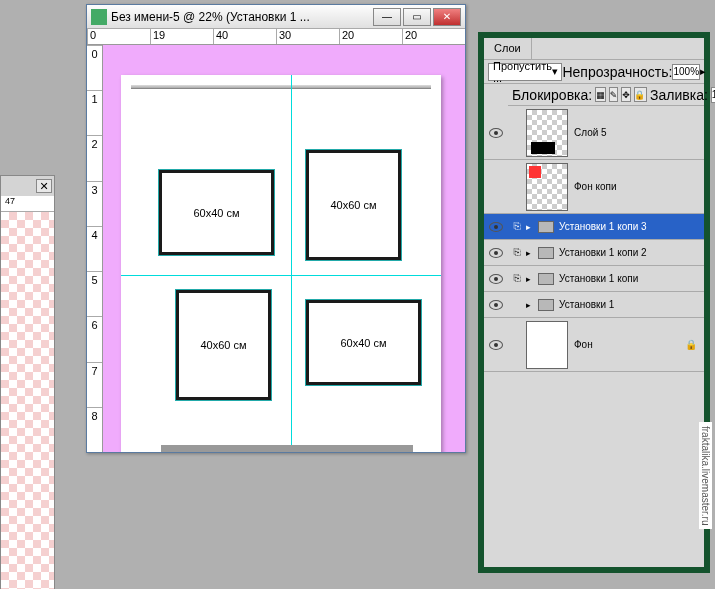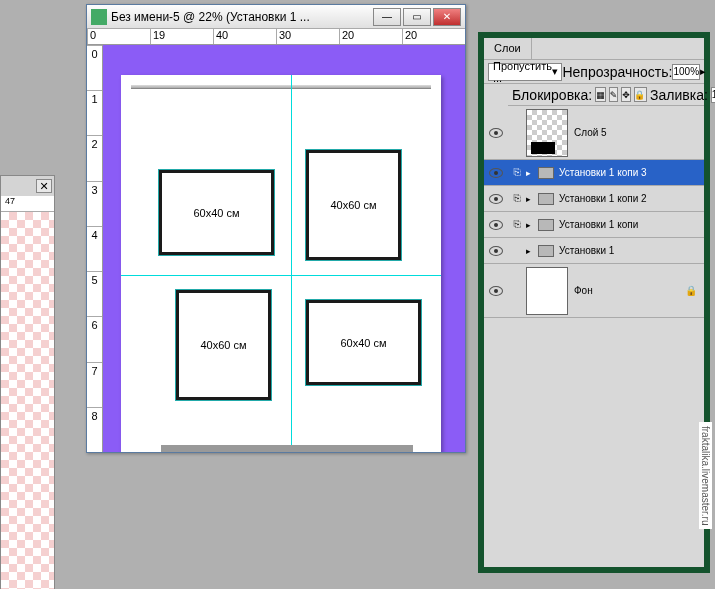--- a/index.html
+++ b/index.html
@@ -20,21 +20,21 @@
 .win-btns { display: flex; gap: 2px; }
 .win-btn { width: 28px; height: 18px; border: 1px solid #888; background: linear-gradient(#f8f8f8,#dcdcdc); display: flex; align-items: center; justify-content: center; font-size: 10px; }
 .win-btn.close { background: linear-gradient(#f08080,#c03030); color: #fff; }
 
 .ruler-top { height: 16px; background: #fff; border-bottom: 1px solid #999; display: flex; font-size: 9px; }
 .ruler-top .tick { flex: 1; border-left: 1px solid #aaa; padding-left: 2px; }
 .doc-body { display: flex; height: calc(100% - 40px); }
 .ruler-left { width: 16px; background: #fff; border-right: 1px solid #999; display: flex; flex-direction: column; font-size: 9px; }
 .ruler-left .tick { flex: 1; border-top: 1px solid #aaa; padding-top: 2px; text-align: center; }
 
-.canvas-wrap { flex: 1; background: #8b5cf6; overflow: hidden; position: relative; }
+.canvas-wrap { flex: 1; background: #f0abfc; overflow: hidden; position: relative; }
 .canvas { position: absolute; left: 18px; top: 30px; width: 320px; height: 530px; background: #fff; box-shadow: 2px 2px 4px rgba(0,0,0,.3); }
 .guide-h { position: absolute; left: 0; right: 0; height: 1px; background: #00dcdc; }
 .guide-v { position: absolute; top: 0; bottom: 0; width: 1px; background: #00dcdc; }
 
 .frame { position: absolute; border: 3px solid #1a1a1a; background: #fff; display: flex; align-items: center; justify-content: center; font-family: 'Times New Roman', serif; font-size: 13px; box-shadow: 0 0 0 1px #2aa; }
 .shelf-line { position: absolute; left: 10px; right: 10px; height: 4px; background: linear-gradient(#ddd,#aaa); border-bottom: 1px solid #888; }
 .dresser { position: absolute; background: #888; }
 .dresser-top { position: absolute; background: #999; }
 .dresser-leg { position: absolute; width: 8px; background: #777; }
 .dresser-gap { position: absolute; background: #fff; }
@@ -169,20 +169,28 @@
       <div class="vis-col">
           <div class="vis-eye"></div>
         </div>
       <div class="link-col"></div>
       <div class="thumb big checker">
           <div class="blk"></div>
         </div>
       <span class="layer-name">Слой 5</span>
     </div>
 
+    <div class="layer-item tall">
+      <div class="vis-col"></div>
+      <div class="link-col"></div>
+      <div class="thumb big checker">
+          <div class="red"></div>
+        </div>
+      <span class="layer-name">Фон копи</span>
+    </div>
 
     <div class="layer-item selected">
       <div class="vis-col">
           <div class="vis-eye"></div>
         </div>
       <div class="link-col">⎘</div>
       <span class="arrow">▸</span>
       <div class="folder-ico"></div>
       <span class="layer-name">Установки 1 копи 3</span>
     </div>

